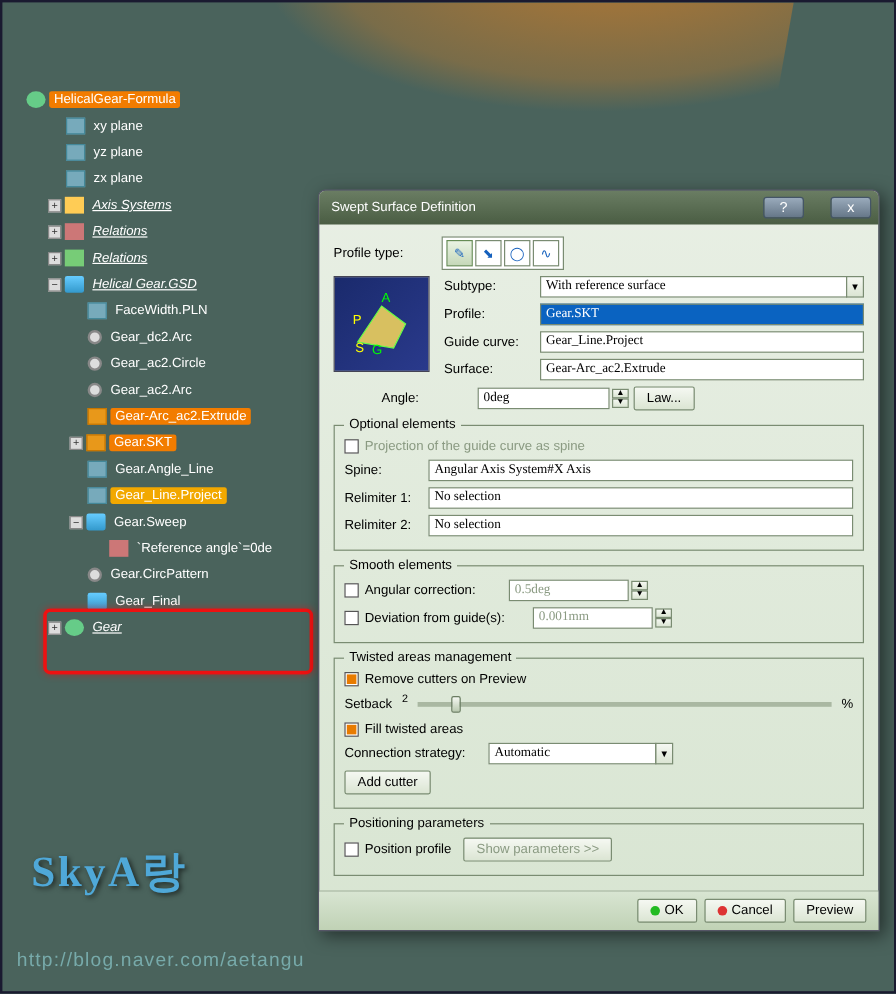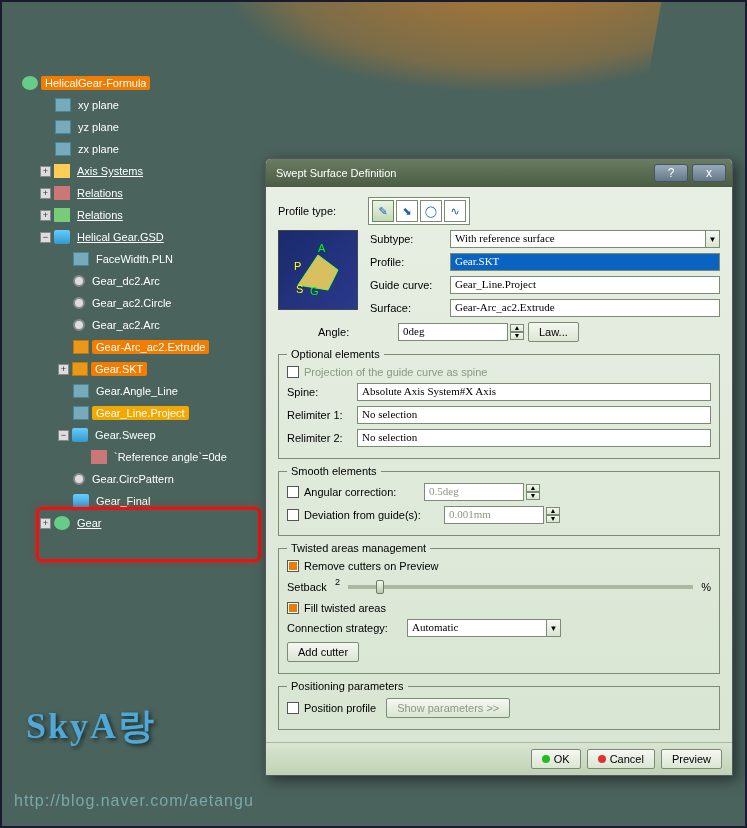--- a/index.html
+++ b/index.html
@@ -8,42 +8,42 @@
 
 .viewport-overlay { position: absolute; top: 0; left: 0; width: 100%; height: 100%; }
 .sweep-curve { position: absolute; top: 0; left: 140px; width: 500px; height: 220px; background: radial-gradient(ellipse 400px 180px at 70% -20%, rgba(230,130,30,0.7), rgba(230,130,30,0.3) 60%, transparent 75%); transform: skewX(-10deg); }
 
 
 .tree { position: absolute; top: 70px; left: 20px; width: 270px; color: #fff; }
 .tree-node { display: flex; align-items: center; height: 22px; white-space: nowrap; }
 .tree-node .label { padding: 1px 4px; border-radius: 2px; text-align: center; }
 .tree-node .label.sel { background: #f27c00; color: #fff; }
 .tree-node .label.sel2 { background: #f2a800; color: #fff; }
-.tree-node .label.under { text-decoration: underline; }
+.tree-node .label.under { text-decoration: underline; font-style: italic; }
 .expander { width: 11px; height: 11px; background: #ddd; border: 1px solid #888; margin-right: 3px; display: flex; align-items: center; justify-content: center; font-size: 9px; color: #333; cursor: pointer; }
 .indsp { display: inline-block; }
 .node-icon { width: 16px; height: 14px; margin-right: 3px; display: inline-flex; align-items: center; justify-content: center; }
 .icon-plane { background: #7ab; border: 1px solid #489; }
 .icon-body { background: #e89; }
 .icon-circle { border: 2px solid #888; border-radius: 50%; width: 12px; height: 12px; background: #ddd; }
 .icon-square { background: #e8981a; border: 1px solid #c67500; }
 .icon-gear { background: #6c8; border-radius: 50%; }
 .icon-axis { background: #fc5; }
 .icon-param { background: #c77; }
 .icon-rel { background: #7c7; }
 .icon-gsd { background: linear-gradient(#6cf,#39c); border-radius: 2px; }
 
 .red-box { position: absolute; border: 3px solid #e11; border-radius: 6px; width: 225px; height: 55px; top: 505px; left: 34px; box-shadow: 0 0 6px rgba(255,0,0,0.4); }
 
 .watermark { position: absolute; left: 24px; top: 700px; font-family: "Comic Sans MS", cursive; font-size: 36px; color: #4fa8d8; text-shadow: 2px 2px 4px rgba(0,0,0,0.6); font-weight: bold; letter-spacing: 2px; }
 .watermark-sub { position: absolute; left: 12px; top: 790px; font-size: 16px; color: #7aa; letter-spacing: 1px; }
 
 
 .dialog { position: absolute; top: 156px; left: 263px; width: 468px; background: linear-gradient(#e8efe4, #d8e5d2); border: 1px solid #556; border-radius: 6px 6px 0 0; box-shadow: 4px 4px 14px rgba(0,0,0,0.5); }
-.titlebar { height: 28px; background: linear-gradient(#6a7d63, #4a5d43); border-radius: 5px 5px 0 0; display: flex; align-items: center; padding: 0 6px; color: #fff; }
+.titlebar { height: 28px; background: linear-gradient(#6a7d63, #4a5d43); border-radius: 5px 5px 0 0; display: flex; align-items: center; padding: 0 6px; color: #fff; gap: 18px; }
 .titlebar .t { flex: 1; padding-left: 4px; }
 .titlebar .winbtn { width: 34px; height: 18px; background: linear-gradient(#9ab,#678); border: 1px solid #456; border-radius: 3px; margin-left: 4px; display: flex; align-items: center; justify-content: center; color: #fff; font-size: 12px; cursor: pointer; }
 .dialog-body { padding: 10px 12px 6px 12px; }
 .row { display: flex; align-items: center; margin-bottom: 5px; }
 .row .lbl { width: 90px; }
 .input { flex: 1; height: 18px; background: #fff; border: 1px solid #7a8c72; padding: 1px 4px; font-family: Liberation Serif, serif; }
 .input.sel { background: #0a63c1; color: #fff; }
 .btn { height: 20px; padding: 1px 10px; background: linear-gradient(#f5f8f2,#dbe5d3); border: 1px solid #7a8c72; border-radius: 2px; cursor: pointer; display: inline-flex; align-items: center; margin-left: 4px; }
 .spinner { display: inline-flex; flex-direction: column; margin-left: 2px; }
 .spinner span { width: 14px; height: 8px; background: linear-gradient(#f5f8f2,#dbe5d3); border: 1px solid #7a8c72; font-size: 7px; text-align: center; line-height: 6px; }
@@ -263,21 +263,21 @@
     </div>
 
     <fieldset>
       <legend>Optional elements</legend>
       <div class="row disabled">
         <span class="chk"></span>
         <span>Projection of the guide curve as spine</span>
       </div>
       <div class="row">
         <span class="lbl" style="width:70px">Spine:</span>
-        <div class="input">Absolute Axis System#X Axis</div>
+        <div class="input">Angular Axis System#X Axis</div>
       </div>
       <div class="row">
         <span class="lbl" style="width:70px">Relimiter 1:</span>
         <div class="input">No selection</div>
       </div>
       <div class="row">
         <span class="lbl" style="width:70px">Relimiter 2:</span>
         <div class="input">No selection</div>
       </div>
     </fieldset>

